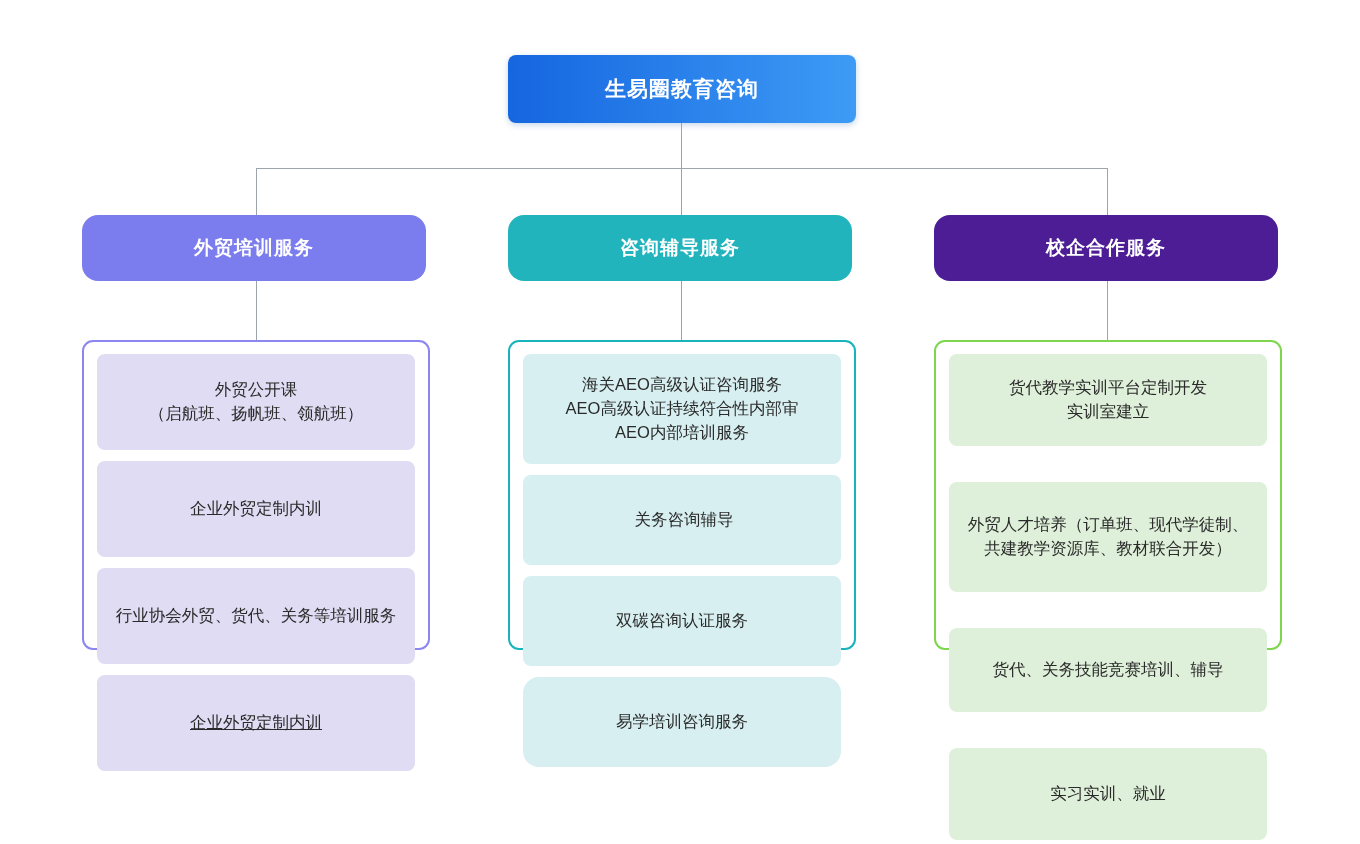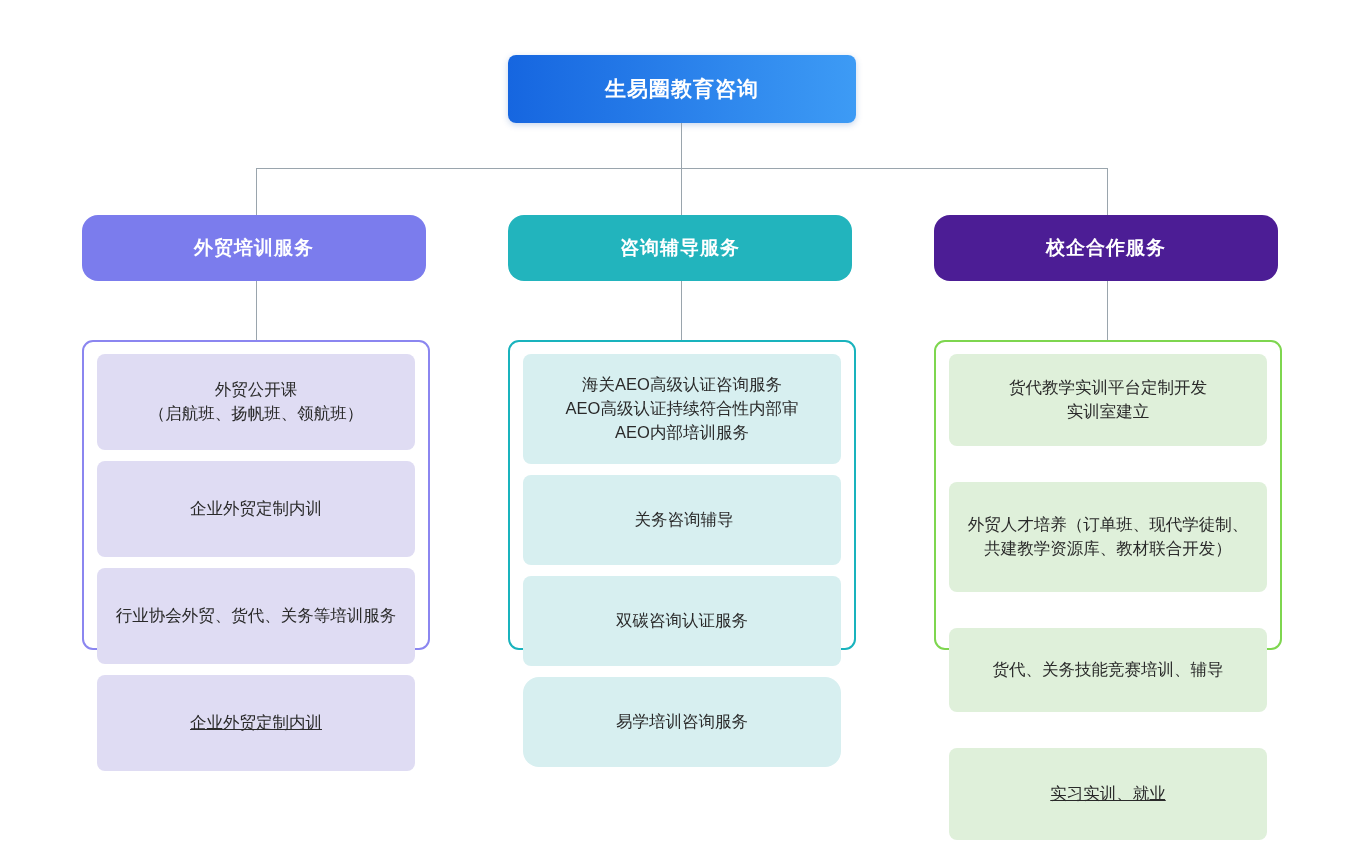--- a/index.html
+++ b/index.html
@@ -124,21 +124,21 @@
   .panel-1 .leaf:nth-child(4) { flex: 0 0 96px; text-decoration: underline; }
 
   .panel-2 .leaf:nth-child(1) { flex: 0 0 110px; }
   .panel-2 .leaf:nth-child(2) { flex: 0 0 90px; padding-left: 16px; }
   .panel-2 .leaf:nth-child(3) { flex: 0 0 90px; }
   .panel-2 .leaf:nth-child(4) { flex: 0 0 90px; border-radius: 16px; }
 
   .panel-3 .leaf:nth-child(1) { flex: 0 0 92px; }
   .panel-3 .leaf:nth-child(2) { flex: 0 0 110px; }
   .panel-3 .leaf:nth-child(3) { flex: 0 0 84px; }
-  .panel-3 .leaf:nth-child(4) { flex: 0 0 92px; text-decoration: underline; }
+  .panel-3 .leaf:nth-child(4) { flex: 0 0 92px; }
 </style>
 </head>
 <body>
 
 <div id="org-chart">
 
   <div class="root-node" style="background:linear-gradient(90deg,#1666e0 0%,#3d9bf5 100%);">
     <span>生易圈教育咨询</span>
   </div>
 

